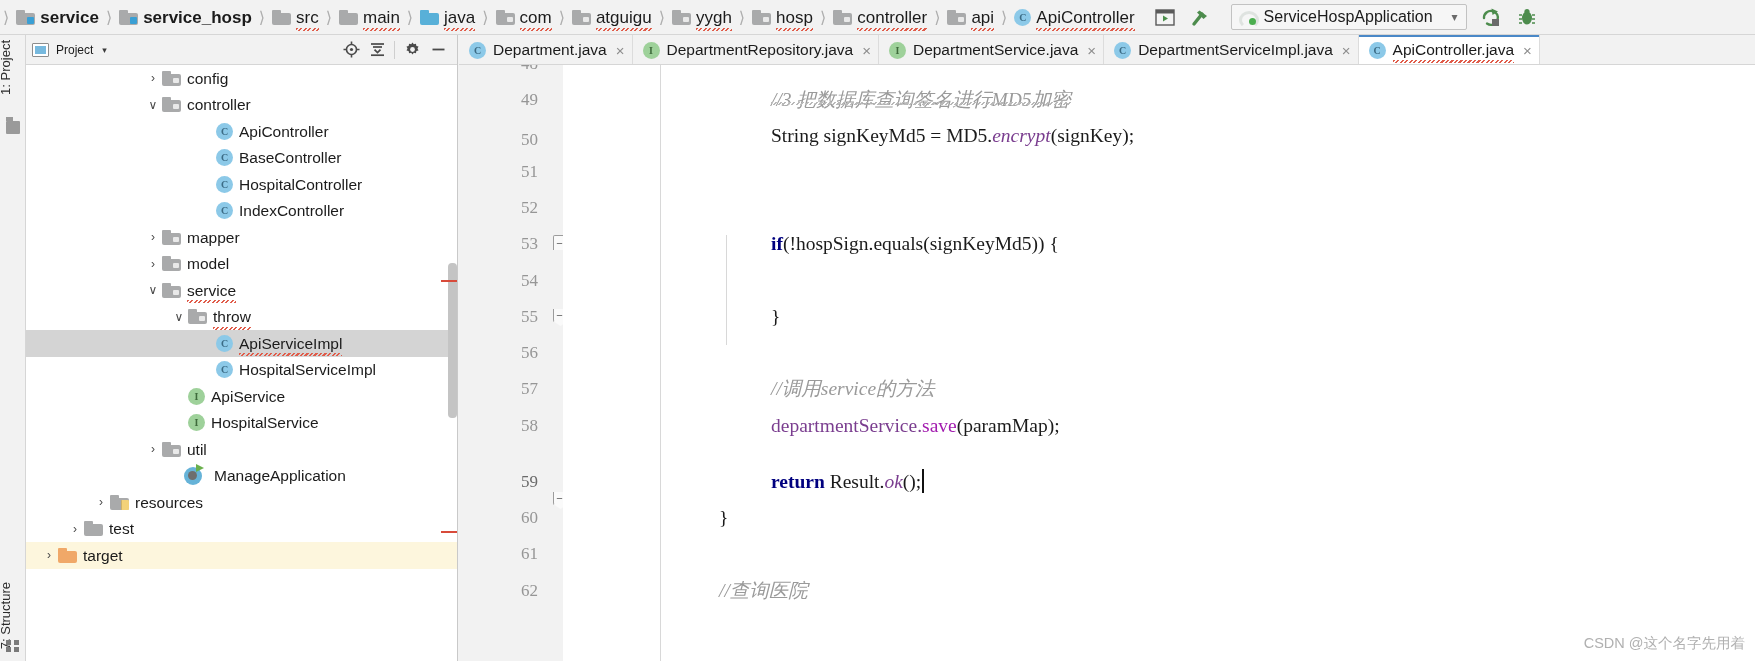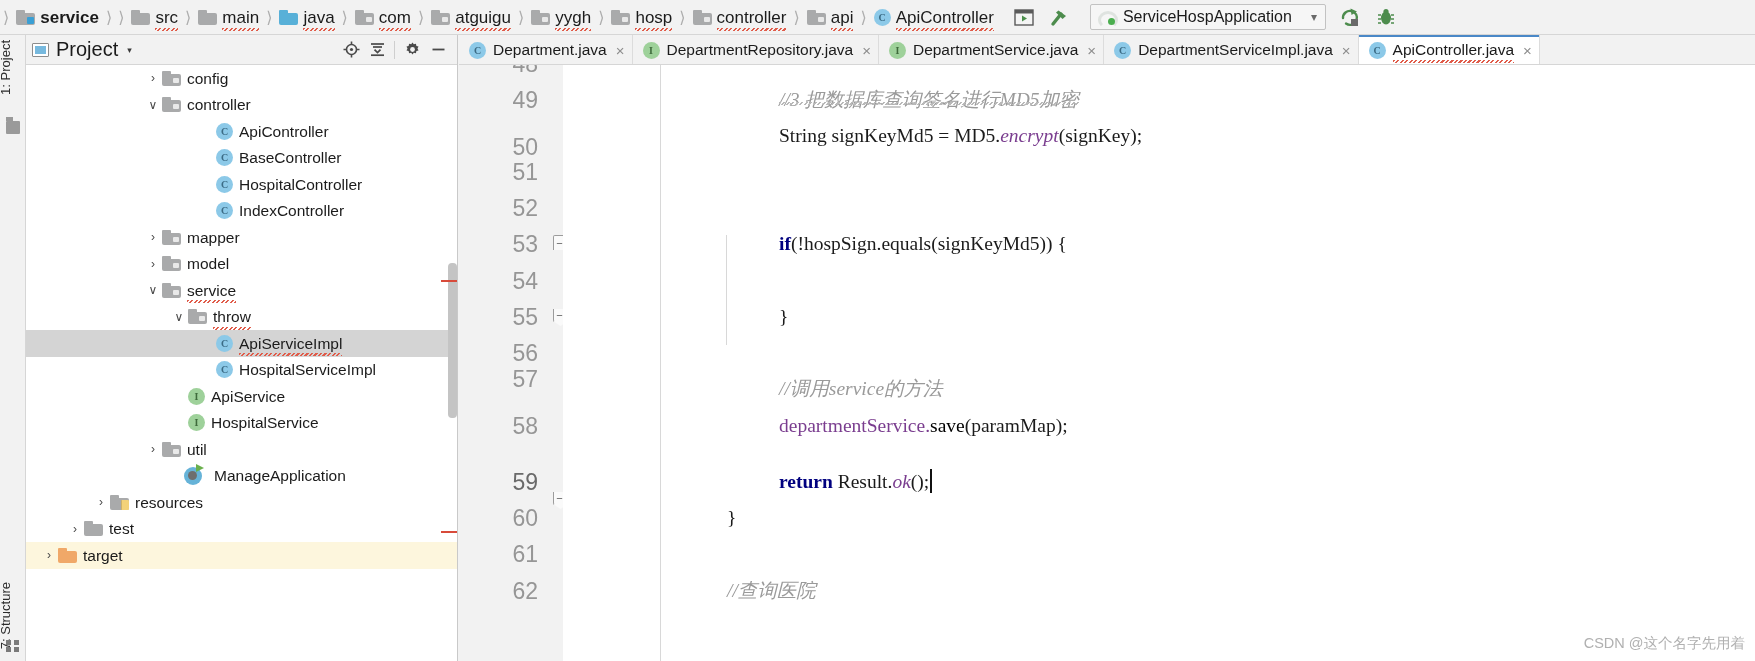--- a/index.html
+++ b/index.html
@@ -156,21 +156,21 @@
   
   .projpanel {
     position: absolute; left: 26px; top: 35px; width: 432px; height: 626px;
     background: #ffffff; border-right: 1px solid #c9c9c9;
   }
   .projhead {
     height: 30px; background: #f2f2f2; border-bottom: 1px solid #d6d6d6;
     display: flex; align-items: center; padding: 0 6px;
   }
   .projhead .title {
-    font-size: 20px; color: #1b1b1b; margin-left: 7px;
+    font-size: 12px; color: #1b1b1b; margin-left: 7px;
   }
   .projhead .caret { margin-left: 9px; color: #3b3b3b; font-size: 9px; }
   .projhead .spacer { flex: 1; }
   .projhead .hbtn {
     width: 26px; height: 24px; display: flex; align-items: center; justify-content: center;
     cursor: pointer;
   }
   .projhead .divider { width: 1px; height: 18px; background: #cfcfcf; margin: 0 4px; }
   .proj-icon {
     width: 17px; height: 14px; background: #ffffff;
@@ -247,41 +247,41 @@
   }
   .foldcol {
     position: absolute; left: 93px; top: 0; width: 11px; height: 596px;
     background: #f2f2f2;
   }
   .codebody {
     position: absolute; left: 104px; top: 0; right: 0; height: 596px;
     background: #ffffff;
   }
   .lrow {
-    position: absolute; left: 16px; right: 0; height: 36.3px;
+    position: absolute; left: 8px; right: 0; height: 36.3px;
     display: flex; align-items: center; text-align: center;
   }
   .lnum {
-    position: absolute; right: 14px; font-size: 23px; color: #969696;
-    font-family: Liberation Sans, sans-serif;
+    position: absolute; right: 14px; font-size: 17px; color: #969696;
+    font-family: Liberation Serif, serif;
     height: 36.3px; display: flex; align-items: center;
   }
   .hlrow {
     position: absolute; left: 0; right: 0; height: 36.3px; background: #fcf6e0;
   }
   .codetext {
     font-family: "Liberation Serif", serif;
     font-size: 19.5px; white-space: pre; line-height: 36.3px;
     padding-left: 16px;
   }
   .kw   { color: #00007f; font-weight: bold; }
   .cmt  { color: #9a9a9a; font-style: italic; }
   .cls  { color: #1b1b1b; margin-top: 19px; }
   .fld  { color: #7a3d8f; }
-  .mth  { color: #000000; }
+  .mth  { color: #a21caf; }
   .stat { color: #7a3d8f; font-style: italic; }
   .stat2{ color: #7a3d8f; font-style: italic; }
   .plain{ color: #1b1b1b; }
 
   .codetext .sq {
     position: relative;
   }
   .codetext .sq::after {
     content: ""; position: absolute; left: 0; right: 0; bottom: 5px; height: 3px;
     background-image: repeating-linear-gradient(135deg, #b9b9b9 0 1.6px, transparent 1.6px 3.2px);
@@ -330,20 +330,27 @@
 
       <div class="crumb bold">
         <span class="ic ic-folder mod">
             <i class="ft"></i>
             <i class="fb"></i>
           </span>
         <span class="crumb-label">service</span>
       </div>
       <span class="crumb-sep">⟩</span>
 
+      <div class="crumb bold">
+        <span class="ic ic-folder mod">
+            <i class="ft"></i>
+            <i class="fb"></i>
+          </span>
+        <span class="crumb-label">service_hosp</span>
+      </div>
       <span class="crumb-sep">⟩</span>
 
       <div class="crumb squiggle">
         <span class="ic ic-folder">
             <i class="ft"></i>
             <i class="fb"></i>
           </span>
         <span class="crumb-label">src</span>
       </div>
       <span class="crumb-sep">⟩</span>
@@ -683,28 +690,28 @@
       </div>
     </div>
 
     <div class="codearea">
 
       <div class="hlrow" style="top:399px; left:0; right:0;"></div>
 
       <div class="gutter">
         <div class="lnum" style="top:-19px">48</div>
         <div class="lnum" style="top:17px">49</div>
-        <div class="lnum" style="top:64px">50</div>
+        <div class="lnum" style="top:57px">50</div>
         <div class="lnum" style="top:89px">51</div>
         <div class="lnum" style="top:125px">52</div>
         <div class="lnum" style="top:161px">53</div>
         <div class="lnum" style="top:198px">54</div>
         <div class="lnum" style="top:234px">55</div>
         <div class="lnum" style="top:270px">56</div>
-        <div class="lnum" style="top:296px">57</div>
+        <div class="lnum" style="top:306px">57</div>
         <div class="lnum" style="top:343px">58</div>
         <div class="lnum" style="top:399px;color:#6a6a6a">59</div>
         <div class="lnum" style="top:435px">60</div>
         <div class="lnum" style="top:471px">61</div>
         <div class="lnum" style="top:508px">62</div>
       </div>
 
       <div class="foldcol">
         <div class="foldmark open" style="top:170px">−</div>
         <div class="foldmark endb" style="top:244px">−</div>

